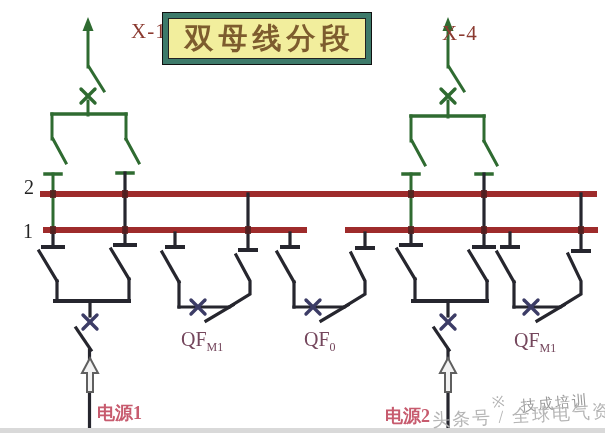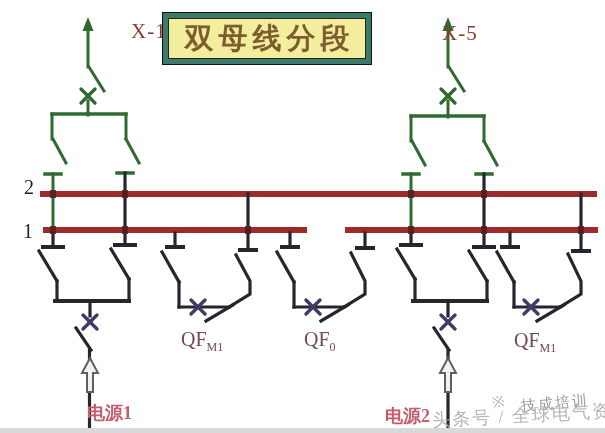--- a/index.html
+++ b/index.html
@@ -208,36 +208,36 @@
     </g>
   </svg>
 
   <div class="title-box">
     <div class="title-inner">
       <span class="title-text">双母线分段</span>
     </div>
   </div>
 
   <div class="lbl lbl-x" style="left:95px;top:21px;">X-1</div>
-  <div class="lbl lbl-x" style="left:406px;top:23px;">X-5</div>
+  <div class="lbl lbl-x" style="left:406px;top:23px;">X-4</div>
 
   <div class="lbl lbl-busno" style="left:24px;top:177px;">2</div>
   <div class="lbl lbl-busno" style="left:23px;top:221px;">1</div>
 
   <div class="lbl lbl-qf" style="left:181px;top:329px;">
     <span>QF</span><sub>M1</sub>
   </div>
   <div class="lbl lbl-qf" style="left:304px;top:329px;text-align:right;">
     <span>QF</span><sub>0</sub>
   </div>
   <div class="lbl lbl-qf" style="left:514px;top:330px;">
     <span>QF</span><sub>M1</sub>
   </div>
 
-  <div class="lbl lbl-src" style="left:87px;top:404px;text-align:center;">电源1</div>
+  <div class="lbl lbl-src" style="left:97px;top:404px;text-align:center;">电源1</div>
   <div class="lbl lbl-src" style="left:385px;top:407px;">电源2</div>
 
   <div class="lbl wm wm-logo" style="left:492px;top:395px;">※</div>
   <div class="lbl wm wm-brand" style="left:521px;top:396px;">技成培训</div>
   <div class="lbl wm wm-channel" style="left:432px;top:406px;">头条号 / 全球电气资源</div>
 
   <div class="bottom-strip"></div>
 </div>
 
 </body></html>

